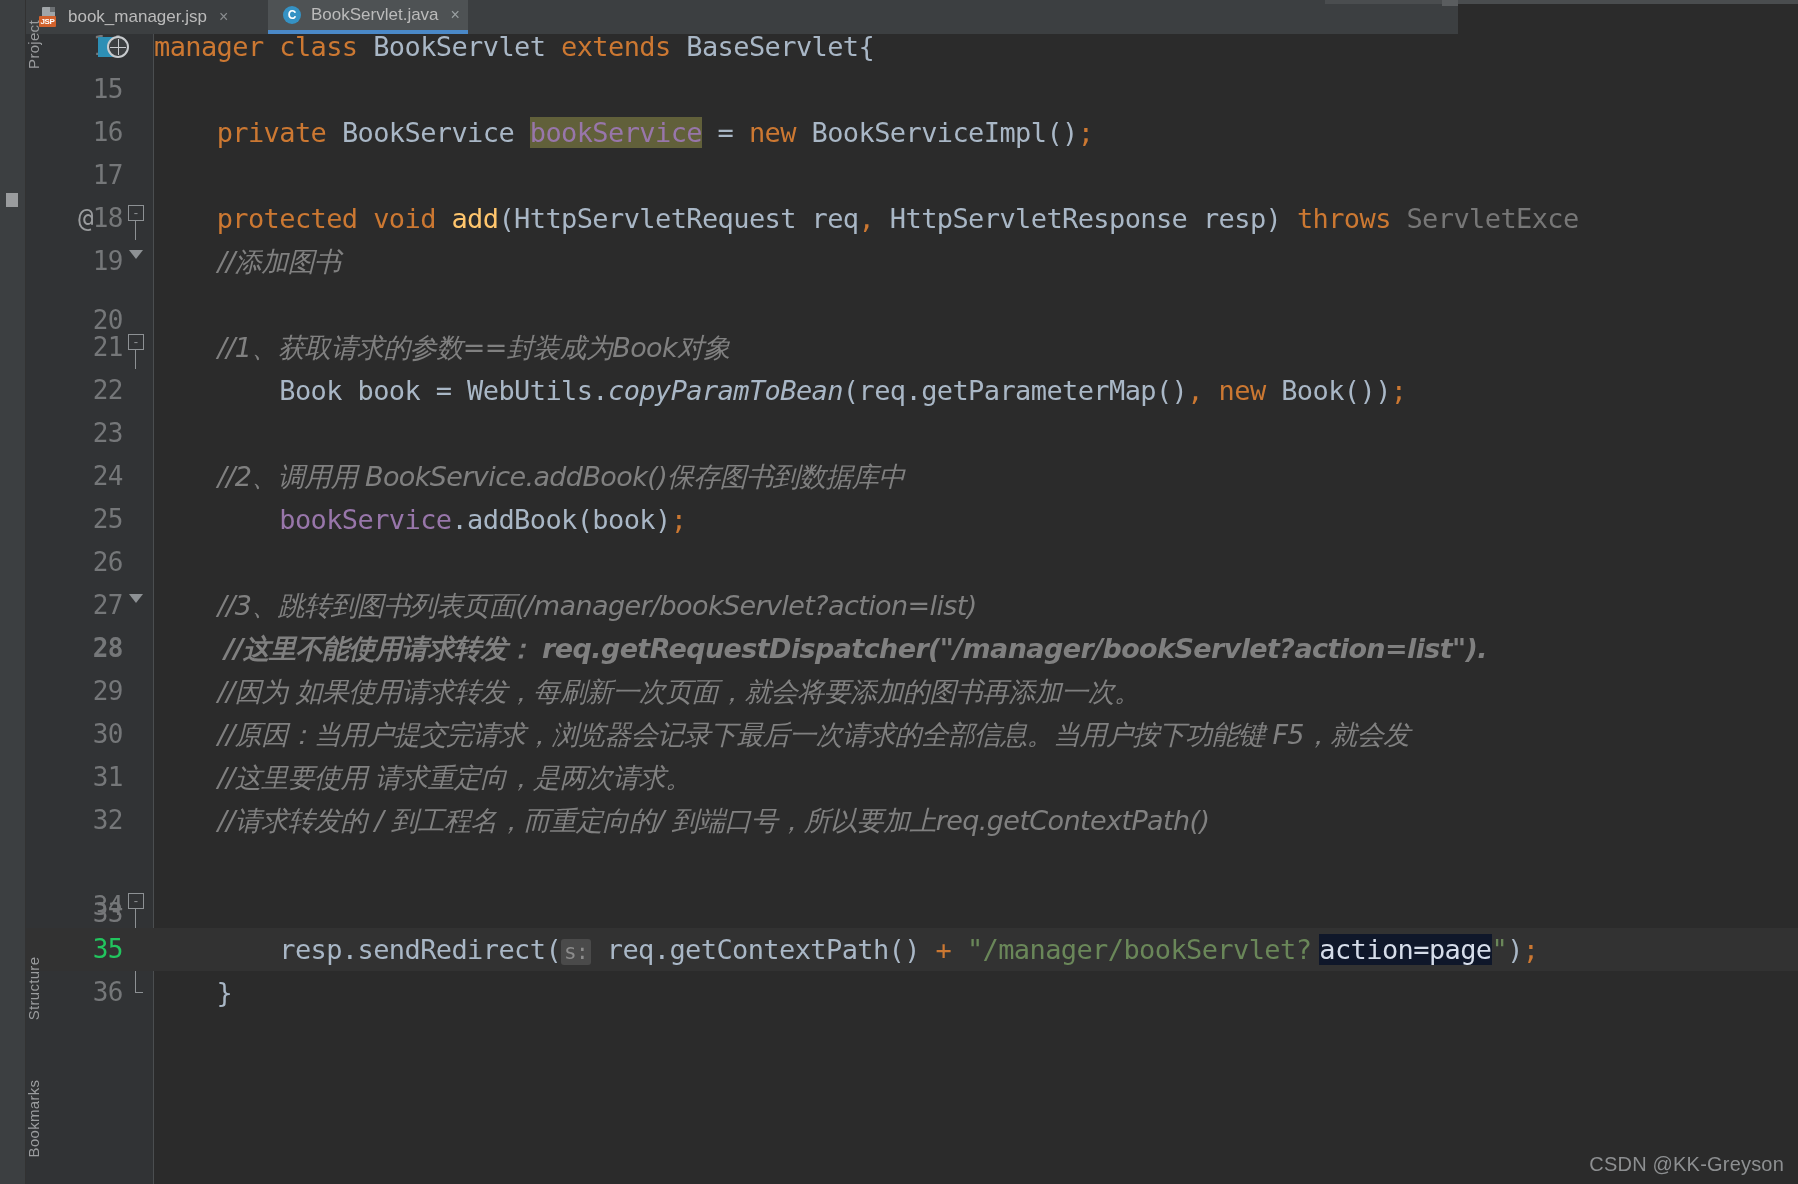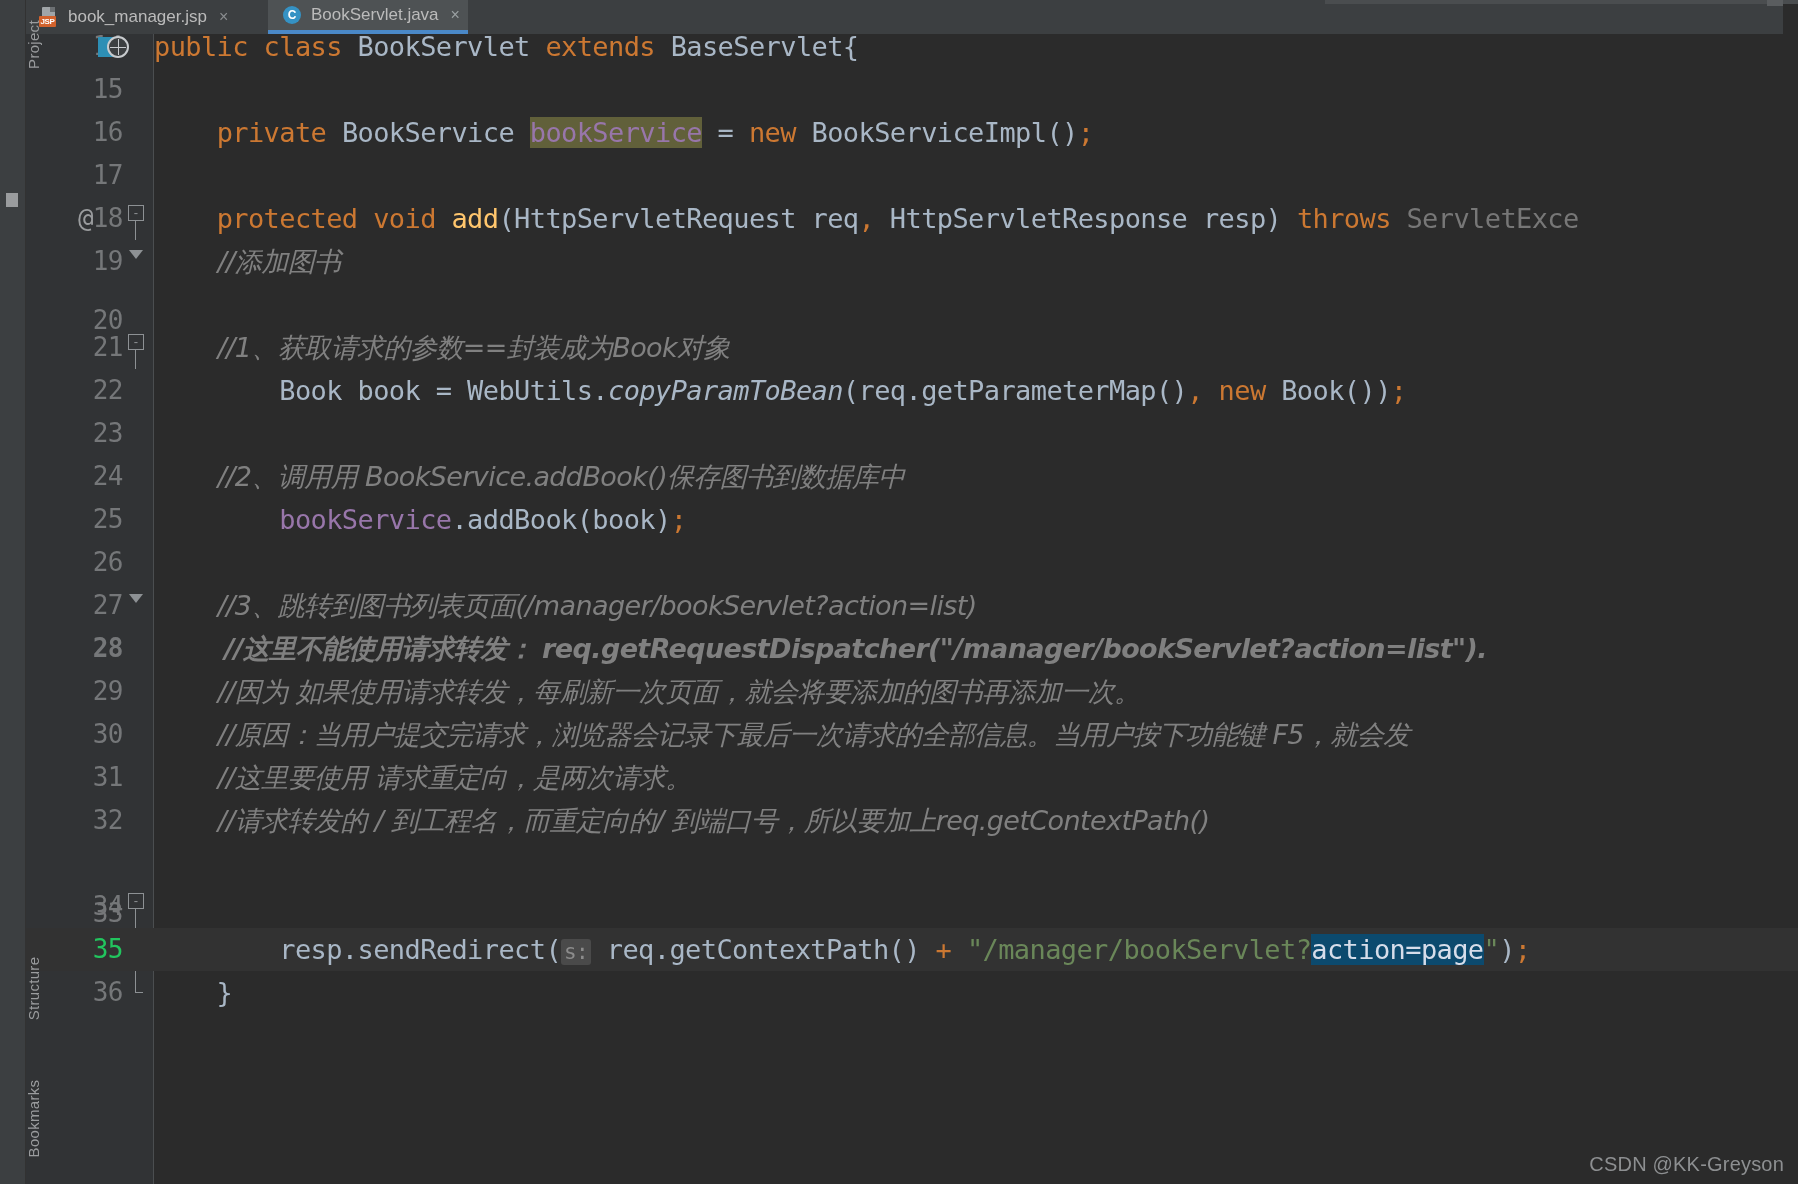--- a/index.html
+++ b/index.html
@@ -52,21 +52,21 @@
     top: 193px;
     width: 12px;
     height: 14px;
     background: #9a9c9e;
   }
 
   
   .tabbar {
     position: absolute;
     left: 25px; top: 0;
-    width: 1758px;
+    width: 1433px;
     height: 34px;
     background: #3c3f41;
   }
   .tabbar-top-accent {
     position: absolute;
     left: 1300px; top: 0;
     width: 498px;
     height: 4px;
     background: #4a4d4f;
   }
@@ -218,22 +218,23 @@
   .str     { color: #6a8759; }
   .cmt-cn  { color: #808080; font-style: italic; font-family: "DejaVu Sans", "Liberation Sans", sans-serif; }
   .stat    { font-style: italic; }
   .punct   { color: #a9b7c6; }
   .dim     { color: #777777; }
   .hl-ident {
     background: #61603a;
     color: #9876aa;
   }
   .sel {
-    background: #0c4a6e;
+    background: #0f172a;
     color: #d6ddea;
+    margin-left: 8px;
   }
   .hint {
     background: #4a4a4a;
     color: #8c8c8c;
     font-size: 21px;
     padding: 1px 3px;
     border-radius: 3px;
     font-family: "DejaVu Sans Mono", monospace;
   }
 
@@ -391,21 +392,21 @@
   <div class="gutter-annot"></div>
   <div class="gutter-sep"></div>
 
   <div id="lines-layer">
       <div class="line-row" style="top: 25px;">
         <div class="lineno">14</div>
         <div class="gm gm-override" style="top: 9px;">
           <span class="ov-sq"></span>
           <span class="ov-globe"></span>
         </div>
-        <div class="code"><span class="kw">public </span><span class="kw">class </span><span class="cls">BookServlet </span><span class="kw">extends </span><span class="cls">BaseServlet{</span></div>
+        <div class="code"><span class="kw">manager </span><span class="kw">class </span><span class="cls">BookServlet </span><span class="kw">extends </span><span class="cls">BaseServlet{</span></div>
       </div>
       <div class="line-row" style="top: 68px;">
         <div class="lineno">15</div>
         <div class="code"></div>
       </div>
       <div class="line-row" style="top: 111px;">
         <div class="lineno">16</div>
         <div class="code"><span class="punct">    </span><span class="kw">private </span><span class="cls">BookService </span><span class="hl-ident">bookService</span><span class="punct"> = </span><span class="kw">new </span><span class="cls">BookServiceImpl()</span><span class="kw">;</span></div>
       </div>
       <div class="line-row" style="top: 154px;">

